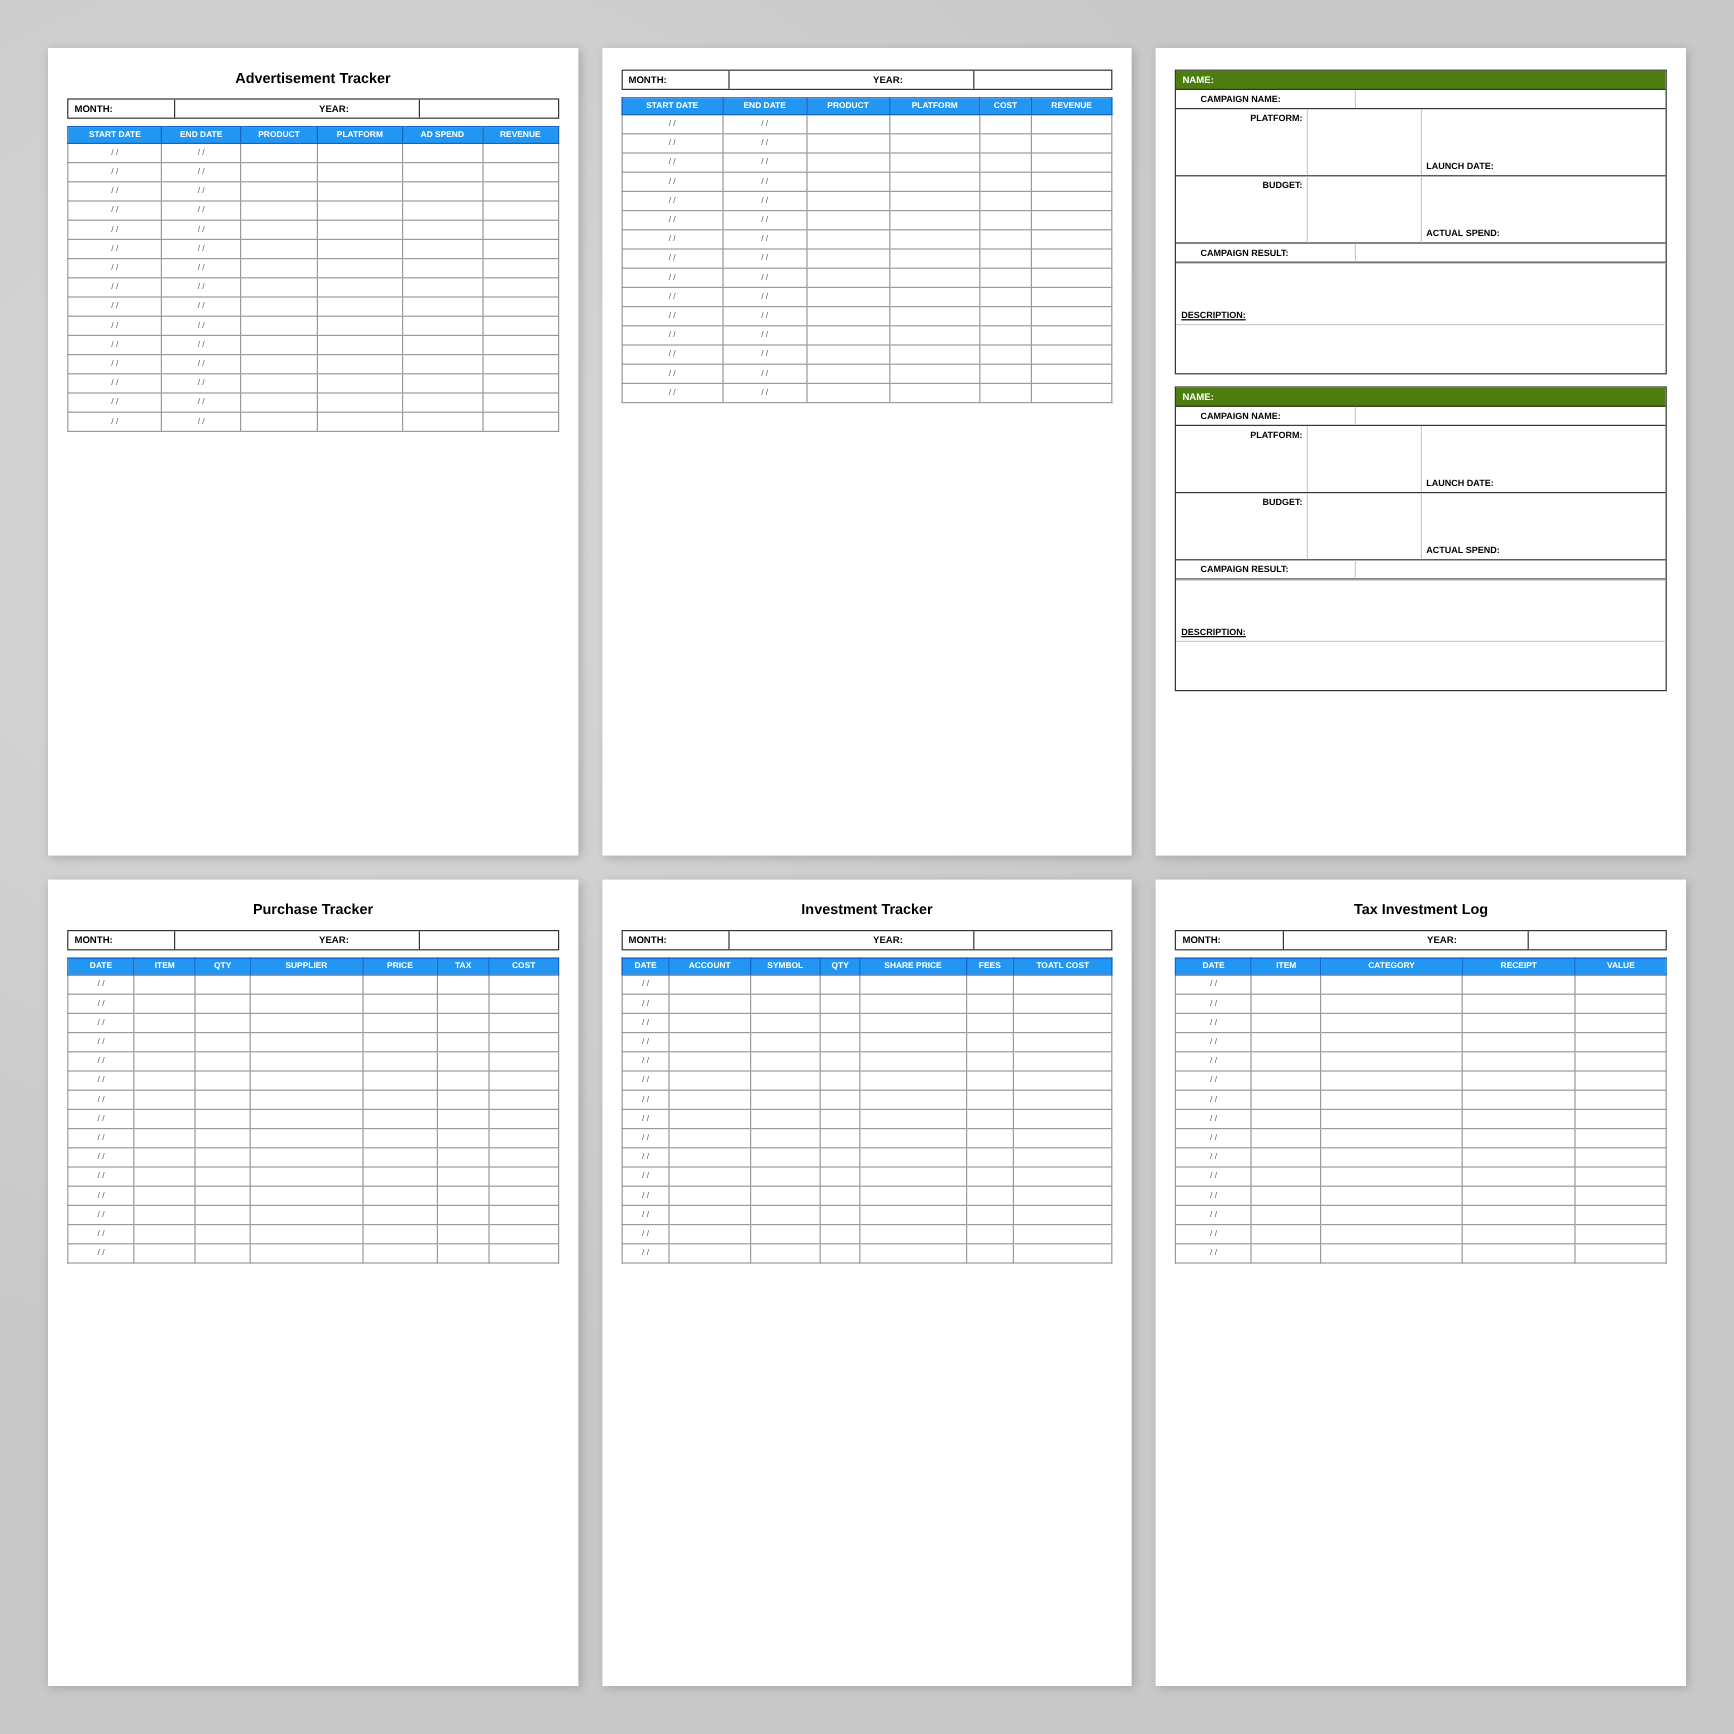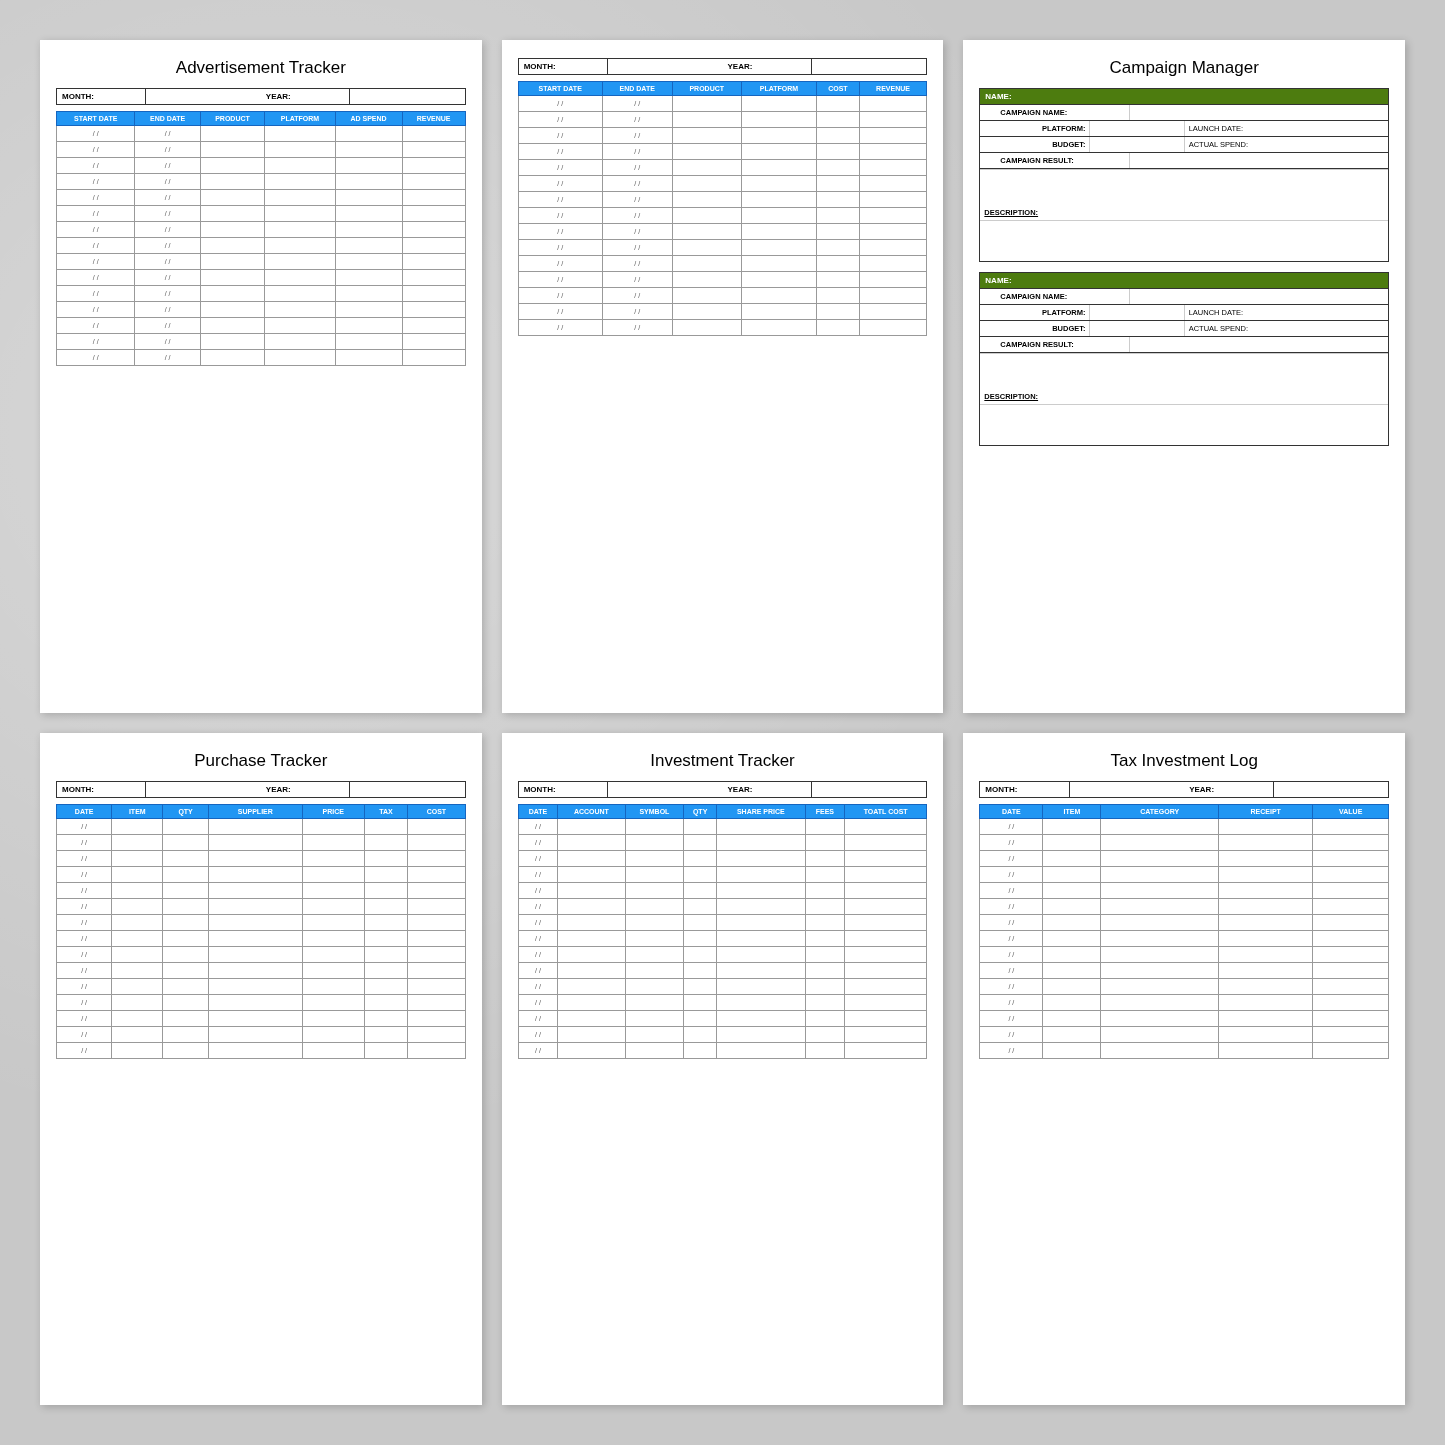--- a/index.html
+++ b/index.html
@@ -20,22 +20,22 @@
 
     .sheet {
       background: white;
       padding: 18px 16px;
       box-shadow: 2px 2px 8px rgba(0,0,0,0.2);
       overflow: hidden;
     }
 
     .sheet-title {
       text-align: center;
-      font-size: 17px;
-      font-weight: normal;
+      font-size: 12px;
+      font-weight: bold;
       margin-bottom: 10px;
     }
 
     .month-year-row {
       display: flex;
       gap: 0;
       margin-bottom: 6px;
       border: 1px solid #333;
     }
 
@@ -121,24 +121,25 @@
 
     .campaign-manager .field-row.two-col .label {
       flex: 1;
       text-align: right;
     }
     .campaign-manager .field-row.two-col .value {
       flex: 1;
       border-right: 1px solid #ccc;
     }
     .campaign-manager .field-row.two-col .label2 {
-      font-weight: normal;
+      font-weight: bold;
       padding: 3px 4px;
       flex: 1;
       font-size: 7.5px;
+      margin-top: 40px;
     }
     .campaign-manager .field-row.two-col .value2 {
       flex: 1.2;
       padding: 3px 4px;
       font-size: 7.5px;
     }
 
     .campaign-manager .text-area-row {
       padding: 3px 4px;
       font-weight: bold;
@@ -436,21 +437,20 @@
           <td></td>
           <td></td>
           <td></td>
           <td></td>
         </tr>
       </tbody>
   </table>
 </div>
 
 <div class="sheet campaign-manager">
-  <div class="sheet-title">Campaign Manager</div>
 
   <div class="section">
     <div class="field-name-header">NAME:</div>
     <div class="field-row">
       <span class="label">CAMPAIGN NAME:</span>
       <span class="value"></span>
     </div>
     <div class="field-row two-col">
       <span class="label">PLATFORM:</span>
       <span class="value"></span>

